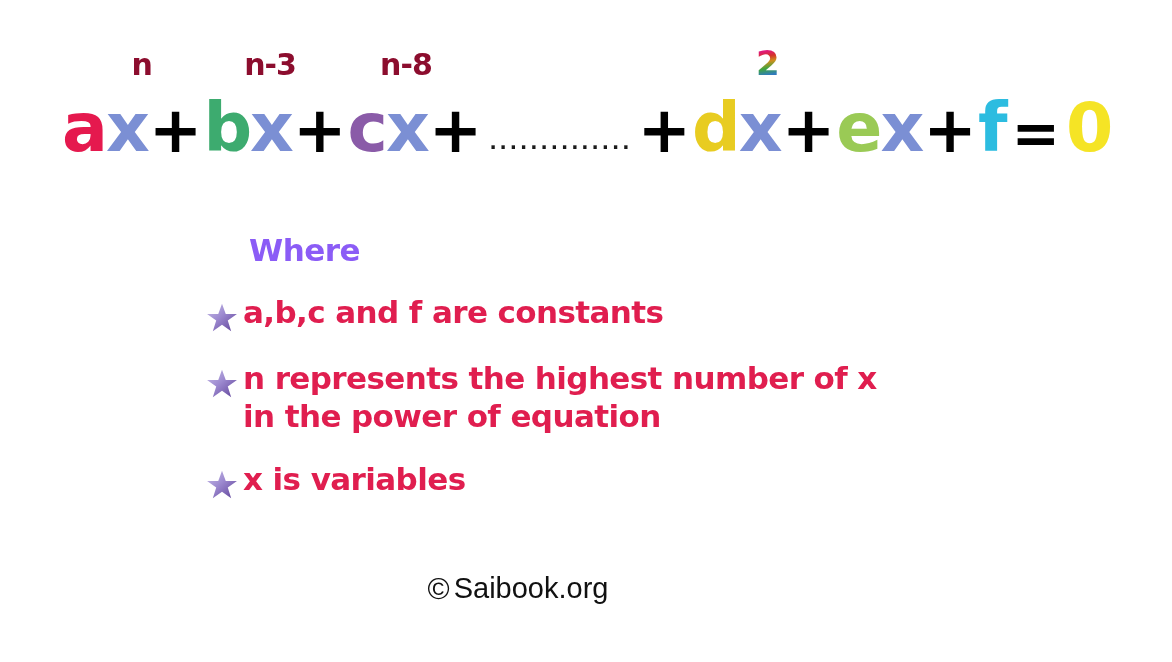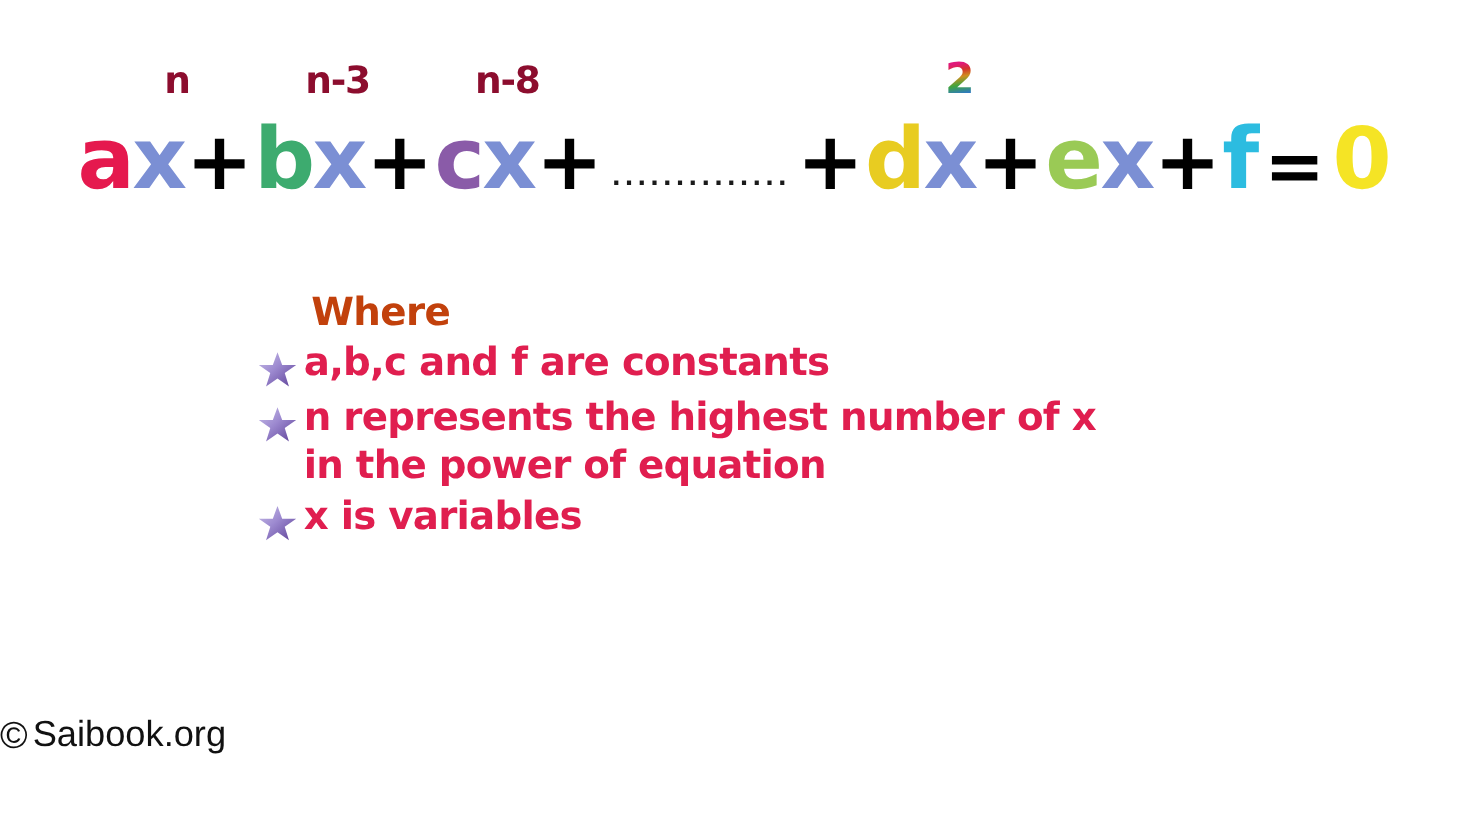--- a/index.html
+++ b/index.html
@@ -105,29 +105,29 @@
     left: 205px;
     top: 232px;
     width: 880px;
   }
 
   #where-heading {
     margin-left: 44px;
     font-family: "DejaVu Sans", sans-serif;
     font-weight: bold;
     font-size: 31px;
-    color: #c2410c;
+    color: #8b5cf6;
     line-height: 1.2;
     letter-spacing: -0.5px;
   }
 
   .bullet-row {
     display: flex;
     align-items: flex-start;
-    margin-top: 3px;
+    margin-top: 25px;
   }
 
   .star-icon {
     flex: 0 0 auto;
     width: 34px;
     height: 34px;
     margin-top: 7px;
     margin-right: 4px;
   }
 
@@ -140,21 +140,21 @@
     letter-spacing: -0.6px;
     white-space: pre-line;
   }
 
   
   #footer {
     position: absolute;
     left: 0;
     top: 572px;
     width: 1036px;
-    text-align: left;
+    text-align: center;
     font-family: "Liberation Sans", sans-serif;
     font-size: 29px;
     color: #111111;
     letter-spacing: 0px;
   }
   #footer .cmark {
     font-size: 30px;
     vertical-align: -1px;
     margin-right: 4px;
   }

